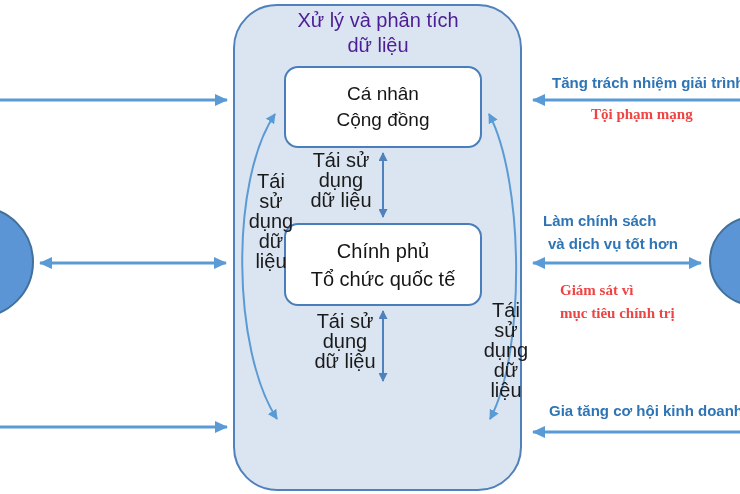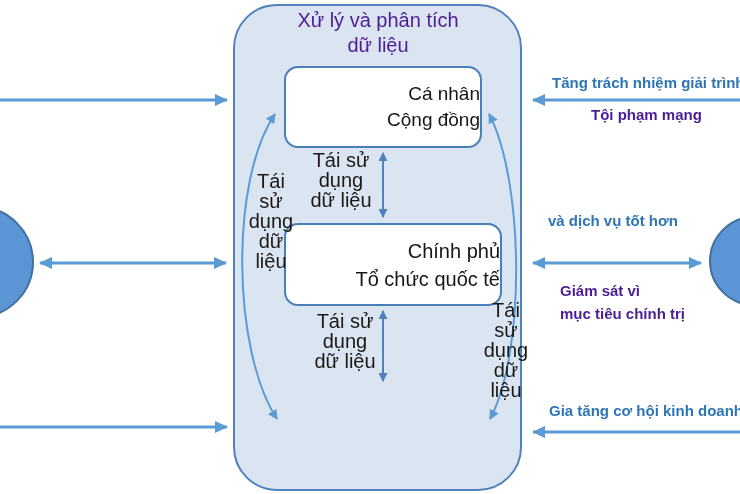--- a/index.html
+++ b/index.html
@@ -5,33 +5,33 @@
   html,body{margin:0;padding:0;background:#ffffff;}
   .stage{position:relative;width:740px;height:494px;overflow:hidden;background:#ffffff;
          font-family:"Liberation Sans", sans-serif;}
   .abs{position:absolute;}
   .hub{left:233px;top:4px;width:285px;height:483px;background:#dbe5f1;
        border:2.5px solid #4f81bd;border-radius:44px;}
   .overlay{left:0;top:0;width:740px;height:494px;pointer-events:none;}
   .hub-title{left:233px;top:8px;width:290px;text-align:center;color:#4c1d95;
              font-size:20px;line-height:25px;}
   .node{left:284px;width:194px;background:#ffffff;border:2px solid #4a7ebb;border-radius:14px;
-        display:flex;flex-direction:column;align-items:flex-end;justify-content:center;
+        display:flex;flex-direction:column;align-items:center;justify-content:center;
         color:#161616;font-size:20px;text-align:center;}
   .node1{top:66px;height:78px;line-height:26px;font-size:19px;}
-  .node2{top:223px;height:79px;line-height:28px;padding-left:20px;}
+  .node2{top:223px;height:79px;line-height:28px;}
   .node3{top:388px;height:76px;}
   .reuse{color:#1a1a1a;font-size:20px;line-height:20px;text-align:center;}
   .reuseA{left:308px;top:150px;width:66px;}
   .reuseB{left:244px;top:171px;width:54px;}
   .reuseC{left:312px;top:311px;width:66px;}
   .reuseD{left:479px;top:300px;width:54px;}
   .ann{font-weight:bold;font-size:15px;white-space:nowrap;}
   .ann-blue{color:#2e75b6;}
-  .ann-red{color:#4c1d95;}
+  .ann-red{color:#ef4444;font-family:Liberation Serif, serif;}
   .a-top-benefit{left:552px;top:74px;}
   .a-top-risk{left:591px;top:106px;}
   .a-mid-benefit{left:543px;top:209px;line-height:23px;}
   .a-mid-benefit .l2{padding-left:5px;}
   .a-mid-risk{left:560px;top:279px;line-height:23px;}
   .a-bot-benefit{left:549px;top:402px;}
   .a-bot-risk{left:547px;top:432px;line-height:22px;}
 </style>
 </head>
 <body>
@@ -104,20 +104,21 @@
     <div>Tái sử</div>
     <div>dụng</div>
     <div>dữ</div>
     <div>liệu</div>
   </div>
 
   <div class="abs ann ann-blue a-top-benefit">Tăng trách nhiệm giải trình</div>
   <div class="abs ann ann-red a-top-risk">Tội phạm mạng</div>
 
   <div class="abs ann ann-blue a-mid-benefit">
+    <div>Làm chính sách</div>
     <div class="l2">và dịch vụ tốt hơn</div>
   </div>
   <div class="abs ann ann-red a-mid-risk">
     <div>Giám sát vì</div>
     <div>mục tiêu chính trị</div>
   </div>
 
   <div class="abs ann ann-blue a-bot-benefit">Gia tăng cơ hội kinh doanh</div>
   <div class="abs ann ann-red a-bot-risk">
   </div>

